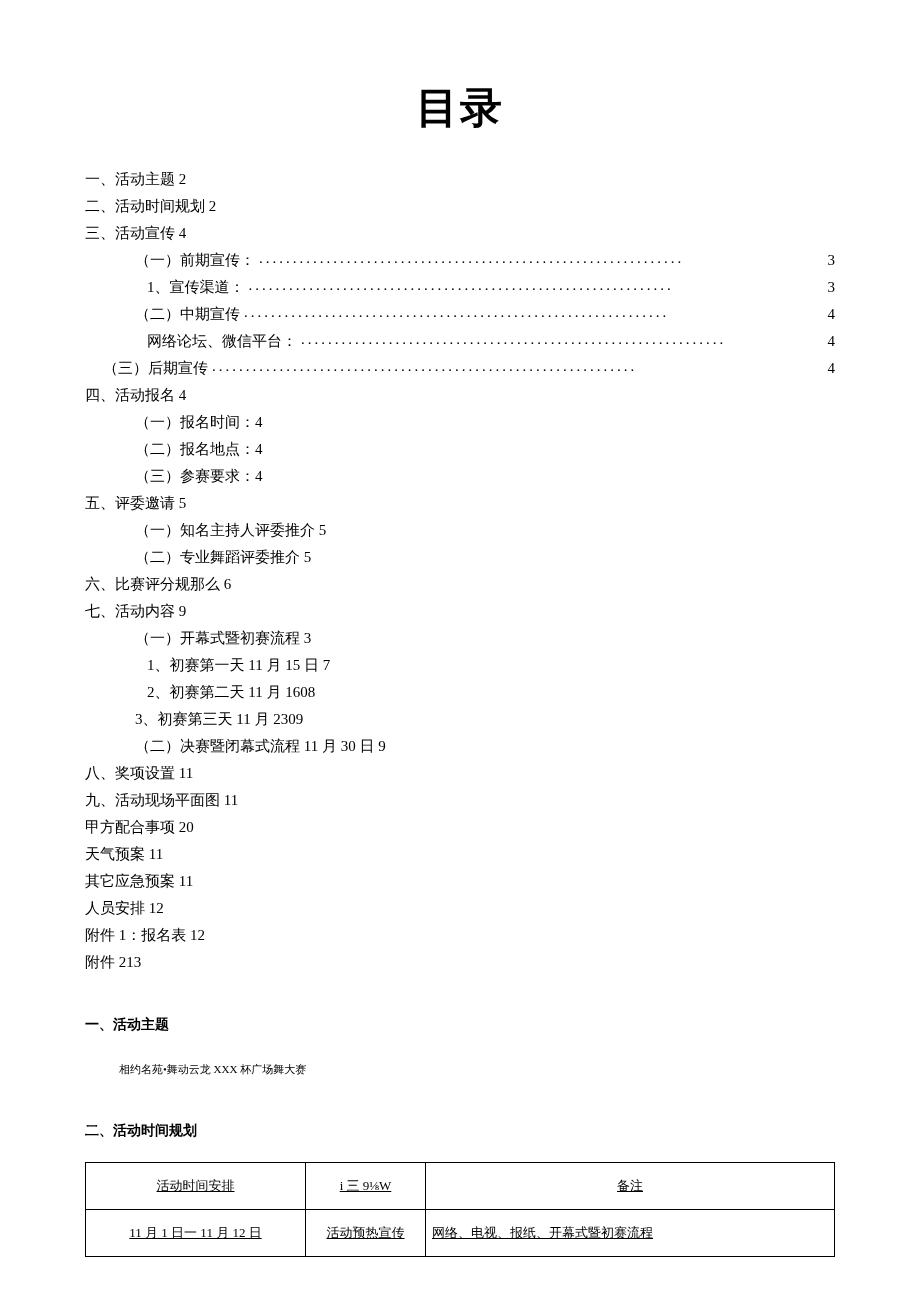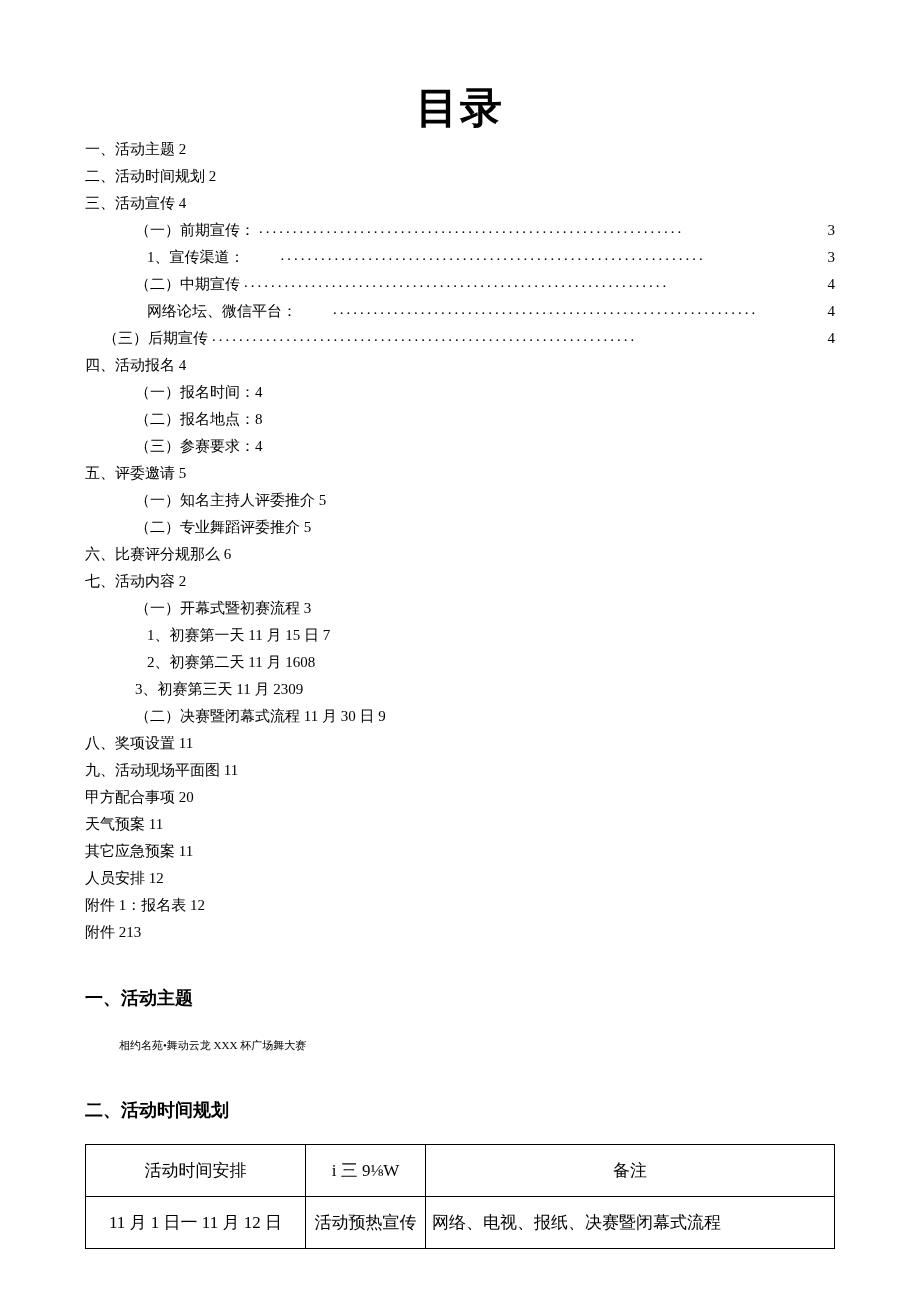--- a/index.html
+++ b/index.html
@@ -8,65 +8,67 @@
       background: #fff;
       font-family: "SimSun", "宋体", serif;
       color: #000;
       padding: 80px 85px 40px 85px;
     }
     .title {
       text-align: center;
       font-size: 42px;
       font-weight: bold;
       font-family: "SimHei", "黑体", sans-serif;
+      margin-bottom: 30px;
       letter-spacing: 2px;
     }
     .toc-line {
       font-size: 15px;
       line-height: 27px;
       font-family: "SimSun", "宋体", serif;
       white-space: nowrap;
       overflow: hidden;
     }
     .indent-1 { padding-left: 50px; }
-    .indent-2 { padding-left: 62px; gap: 32px; }
+    .indent-2 { padding-left: 62px; }
     .indent-3 { padding-left: 18px; }
     .dotted {
       display: flex;
       align-items: flex-end;
     }
     .dotted .label { flex: 0 0 auto; }
     .dotted .dots {
       flex: 1 1 auto;
       overflow: hidden;
       letter-spacing: 3px;
       padding: 0 4px;
       position: relative;
       top: -2px;
     }
     .dotted .pg { flex: 0 0 auto; }
 
     .section-heading {
       font-family: "SimHei", "黑体", "Microsoft YaHei", sans-serif;
-      font-size: 18px;
+      font-size: 14px;
       font-weight: bold;
       margin-top: 40px;
       margin-bottom: 22px;
     }
     .body-text {
       font-size: 11px;
       line-height: 26px;
       padding-left: 34px;
     }
 
     table.schedule {
       width: 100%;
       border-collapse: collapse;
       margin-top: 12px;
-      font-size: 17px;
+      font-size: 13px;
+      text-decoration: underline;
     }
     table.schedule td, table.schedule th {
       border: 1px solid #000;
       padding: 14px 8px;
       text-align: center;
       vertical-align: middle;
     }
     table.schedule th {
       font-weight: normal;
     }
@@ -104,27 +106,27 @@
   <span class="pg">4</span>
 </div>
 <div class="toc-line dotted indent-3">
   <span class="label">（三）后期宣传</span>
   <span class="dots">...............................................................</span>
   <span class="pg">4</span>
 </div>
 
 <div class="toc-line">四、活动报名 4</div>
 <div class="toc-line indent-1">（一）报名时间：4</div>
-<div class="toc-line indent-1">（二）报名地点：8</div>
+<div class="toc-line indent-1">（二）报名地点：4</div>
 <div class="toc-line indent-1">（三）参赛要求：4</div>
 <div class="toc-line">五、评委邀请 5</div>
 <div class="toc-line indent-1">（一）知名主持人评委推介 5</div>
 <div class="toc-line indent-1">（二）专业舞蹈评委推介 5</div>
 <div class="toc-line">六、比赛评分规那么 6</div>
-<div class="toc-line">七、活动内容 2</div>
+<div class="toc-line">七、活动内容 9</div>
 <div class="toc-line indent-1">（一）开幕式暨初赛流程 3</div>
 <div class="toc-line indent-2">1、初赛第一天 11 月 15 日 7</div>
 <div class="toc-line indent-2">2、初赛第二天 11 月 1608</div>
 <div class="toc-line indent-1">3、初赛第三天 11 月 2309</div>
 <div class="toc-line indent-1">（二）决赛暨闭幕式流程 11 月 30 日 9</div>
 <div class="toc-line">八、奖项设置 11</div>
 <div class="toc-line">九、活动现场平面图 11</div>
 <div class="toc-line">甲方配合事项 20</div>
 <div class="toc-line">天气预案 11</div>
 <div class="toc-line">其它应急预案 11</div>
@@ -140,16 +142,16 @@
 <table class="schedule">
   <tbody>
       <tr>
     <th class="col1">活动时间安排</th>
     <th class="col2">i 三 9⅛W</th>
     <th>备注</th>
   </tr>
   <tr>
     <td class="col1">11 月 1 日一 11 月 12 日</td>
     <td class="col2">活动预热宣传</td>
-    <td class="left-text">网络、电视、报纸、决赛暨闭幕式流程</td>
+    <td class="left-text">网络、电视、报纸、开幕式暨初赛流程</td>
   </tr>
 </tbody>
   </table>
 
 </body></html>

